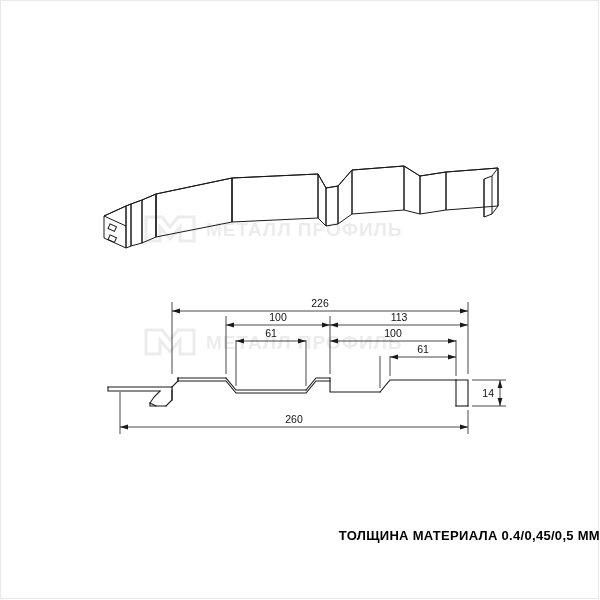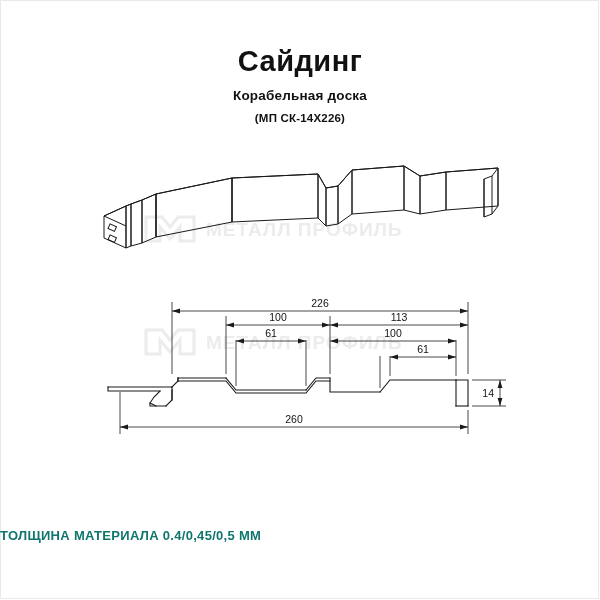--- a/index.html
+++ b/index.html
@@ -57,25 +57,25 @@
     margin-top: 9px;
     letter-spacing: 0.2px;
   }
 
   
   .footer {
     position: absolute;
     left: 0;
     top: 528px;
     width: 600px;
-    text-align: left;
+    text-align: right;
     font-size: 13px;
     font-weight: bold;
     letter-spacing: 0.3px;
-    color: #0f766e;
+    color: #000000;
   }
 
   
   .drawing {
     position: absolute;
     left: 0;
     top: 0;
     width: 600px;
     height: 600px;
   }
@@ -86,25 +86,20 @@
     pointer-events: none;
   }
 </style>
 </head>
 <body>
 
 <div id="page">
 
   <div class="frame-border"></div>
 
-  <div class="header">
-    <div class="title">Сайдинг</div>
-    <div class="subtitle">Корабельная доска</div>
-    <div class="subtitle2">(МП СК-14Х226)</div>
-  </div>
 
   <div class="watermark" style="left:140px; top:205px;">
     <svg width="320" height="46" viewBox="0 0 320 46" xmlns="http://www.w3.org/2000/svg">
       <g fill="none" stroke="#ececec" stroke-width="3">
         <path d="M6 36 L6 12 L22 12 L30 22 L38 12 L54 12 L54 36 L40 36 L40 22 L30 34 L20 22 L20 36 Z"></path>
       </g>
       <text x="66" y="31" font-family="Liberation Sans, sans-serif" font-size="19" font-weight="bold" fill="#ececec" letter-spacing="1">МЕТАЛЛ ПРОФИЛЬ</text>
     </svg>
   </div>
 

